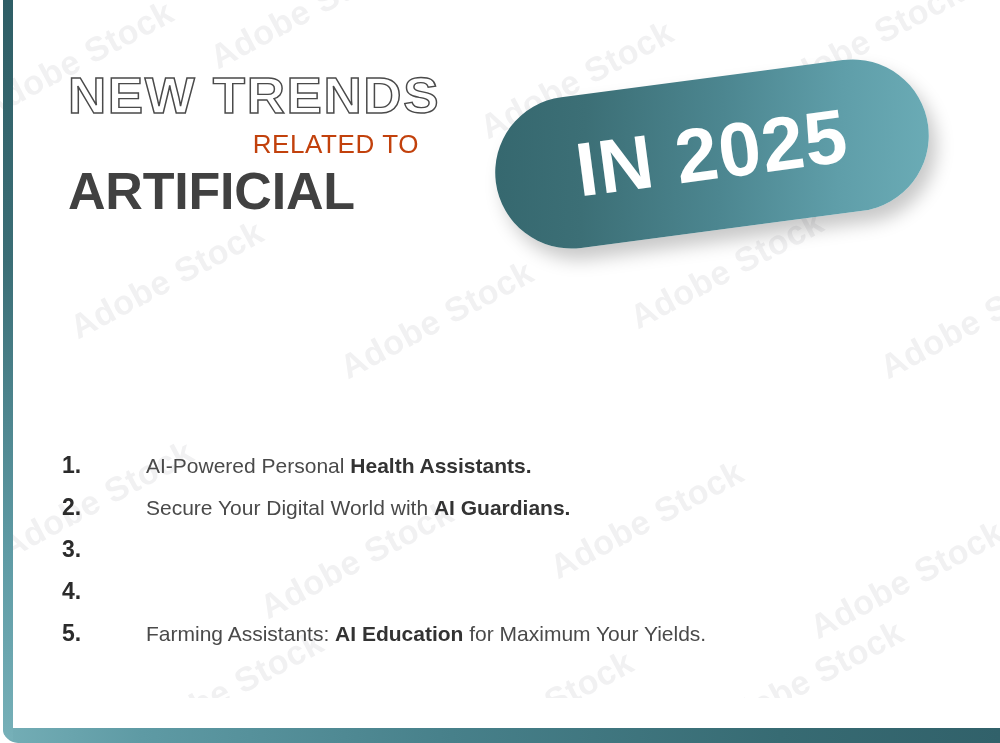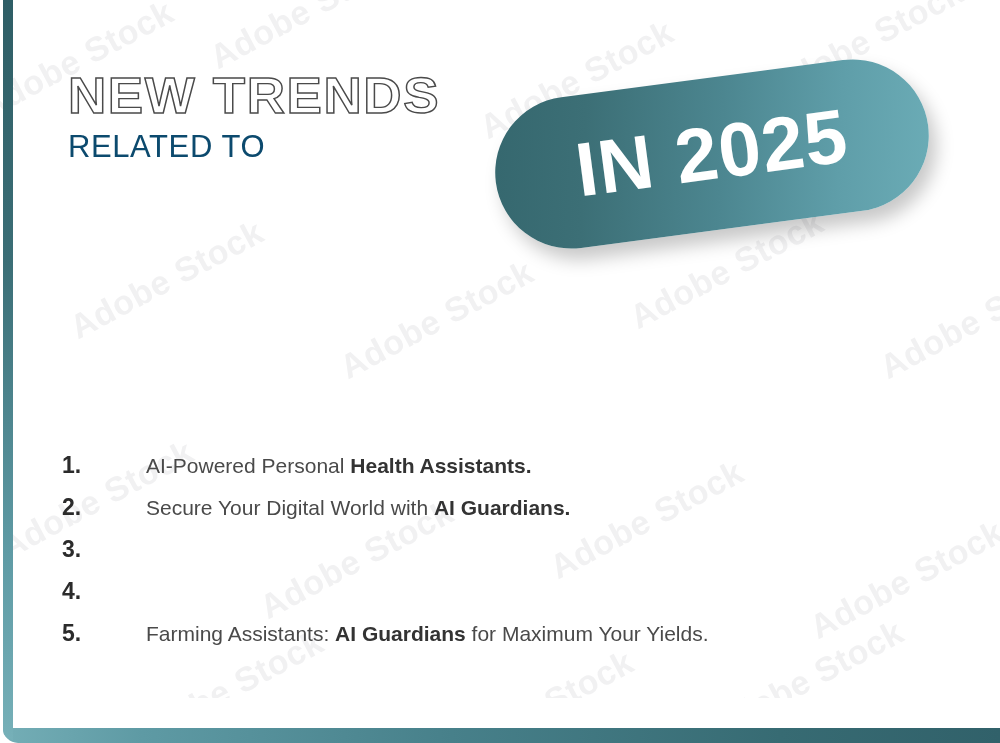--- a/index.html
+++ b/index.html
@@ -87,28 +87,29 @@
     color: transparent;
     -webkit-text-stroke: 1.4px #4a4a4a;
     text-stroke: 1.4px #4a4a4a;
     transform: scaleX(1.06);
     transform-origin: left center;
     font-family: "Liberation Sans", sans-serif;
     margin: 0 0 10px 0;
     white-space: nowrap;
   }
   .title-sub {
-    font-size: 31px;
+    font-size: 26px;
     font-weight: normal;
-    color: #0c4a6e;
+    color: #c2410c;
     letter-spacing: 0.6px;
     line-height: 1;
     margin: 0 0 8px 0;
     font-family: "Liberation Sans", sans-serif;
     white-space: nowrap;
+    text-align: right;
   }
   .title-main {
     font-size: 52px;
     font-weight: bold;
     color: #414141;
     letter-spacing: -0.2px;
     line-height: 1.03;
     margin: 0;
     font-family: "Liberation Sans", sans-serif;
     white-space: nowrap;
@@ -195,20 +196,21 @@
     <div class="wm" style="left:700px; top:660px;">Adobe Stock</div>
   </div>
 
   <div class="frame-bottom"></div>
   <div class="frame-inner-mask"></div>
   <div class="frame-left"></div>
 
   <div class="headline">
     <div class="title-outline">NEW TRENDS</div>
     <div class="title-sub">RELATED TO</div>
+    <div class="title-main">ARTIFICIAL</div>
   </div>
 
   <div class="year-badge">
     <span class="year-badge-label">IN 2025</span>
   </div>
 
   <div class="trends-list">
     <div class="trend-row">
       <span class="trend-num">1.</span>
       <span class="trend-text"><span>AI-Powered Personal </span><b>Health Assistants.</b><span></span></span>
@@ -218,17 +220,17 @@
       <span class="trend-text"><span>Secure Your Digital World with </span><b>AI Guardians.</b><span></span></span>
     </div>
     <div class="trend-row">
       <span class="trend-num">3.</span>
     </div>
     <div class="trend-row">
       <span class="trend-num">4.</span>
     </div>
     <div class="trend-row">
       <span class="trend-num">5.</span>
-      <span class="trend-text"><span>Farming Assistants: </span><b>AI Guardians</b><span> for Maximum Your Yields.</span></span>
+      <span class="trend-text"><span>Farming Assistants: </span><b>AI Education</b><span> for Maximum Your Yields.</span></span>
     </div>
   </div>
 
 </div>
 
 </body></html>

